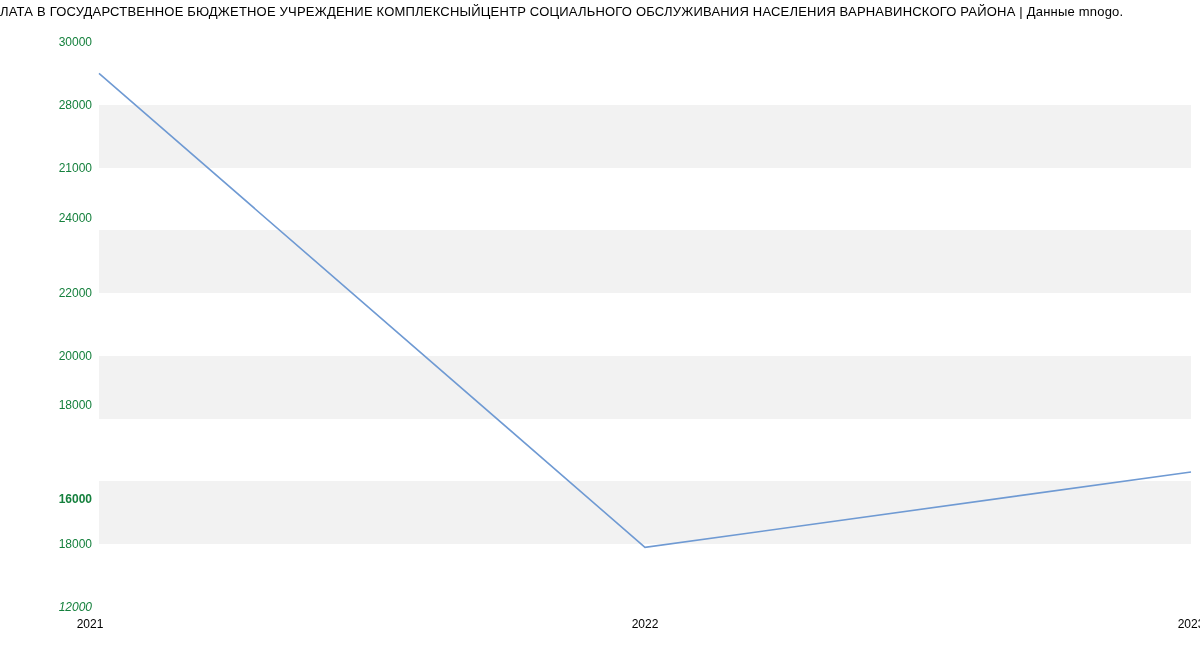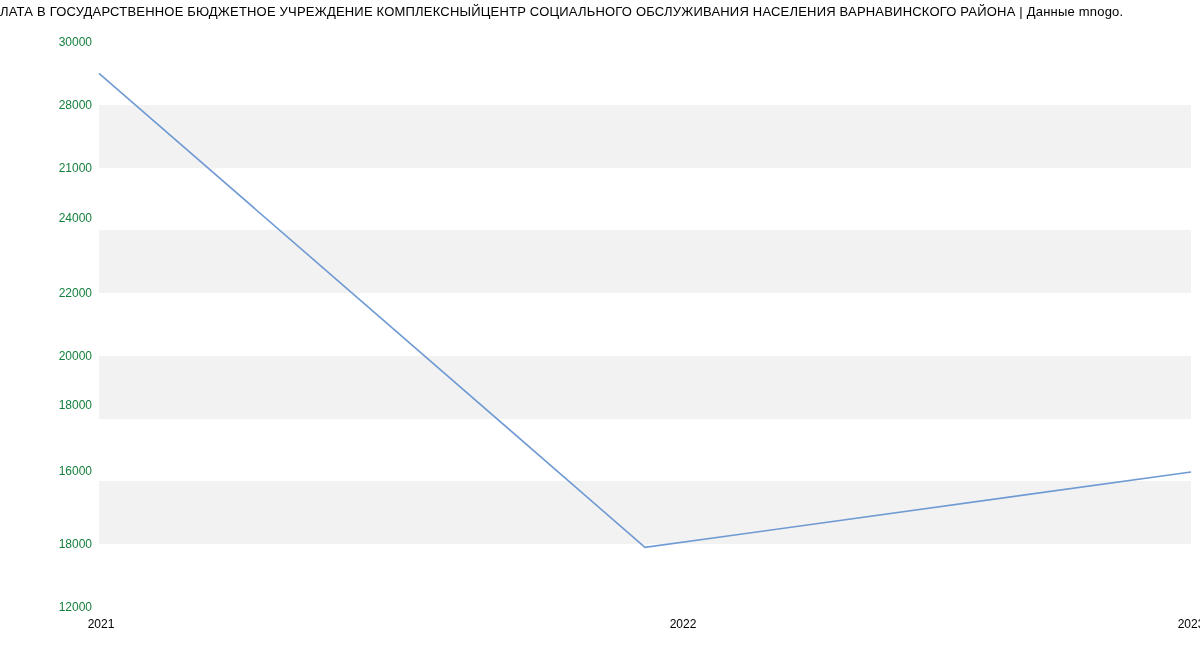--- a/index.html
+++ b/index.html
@@ -80,26 +80,26 @@
   <div class="plot-area" id="plot-area">
       <div class="grid-band" style="top: 62.7778px; height: 62.7778px;"></div>
       <div class="grid-band" style="top: 188.333px; height: 62.7778px;"></div>
       <div class="grid-band" style="top: 313.889px; height: 62.7778px;"></div>
       <div class="grid-band" style="top: 439.444px; height: 62.7778px;"></div>
     <svg class="line-svg" viewBox="0 0 1092 565">
       <polyline id="data-polyline" class="data-line" points="0.00,31.39 546.00,505.36 1092.00,430.03"></polyline>
     </svg>
   </div>
 
-<div class="y-tick-label" style="top: 607px;">12000</div>
+<div class="y-tick-label" style="top: 607px; font-style: italic;">12000</div>
     <div class="y-tick-label" style="top: 544.222px;">18000</div>
-    <div class="y-tick-label" style="top: 471px;">16000</div>
+    <div class="y-tick-label" style="top: 499px; font-weight: bold;">16000</div>
     <div class="y-tick-label" style="top: 405px;">18000</div>
     <div class="y-tick-label" style="top: 355.889px; text-align: right;">20000</div>
     <div class="y-tick-label" style="top: 293.111px;">22000</div>
     <div class="y-tick-label" style="top: 218px;">24000</div>
     <div class="y-tick-label" style="top: 167.556px;">21000</div>
     <div class="y-tick-label" style="top: 104.778px; text-align: right;">28000</div>
     <div class="y-tick-label" style="top: 42px;">30000</div>
-    <div class="x-tick-label" style="left: 101px;">2021</div>
-    <div class="x-tick-label" style="left: 683px; text-align: right;">2022</div>
+    <div class="x-tick-label" style="left: 90px;">2021</div>
+    <div class="x-tick-label" style="left: 645px; text-align: right;">2022</div>
     <div class="x-tick-label" style="left: 1191px;">2023</div>
   </div>
 
 </body></html>

